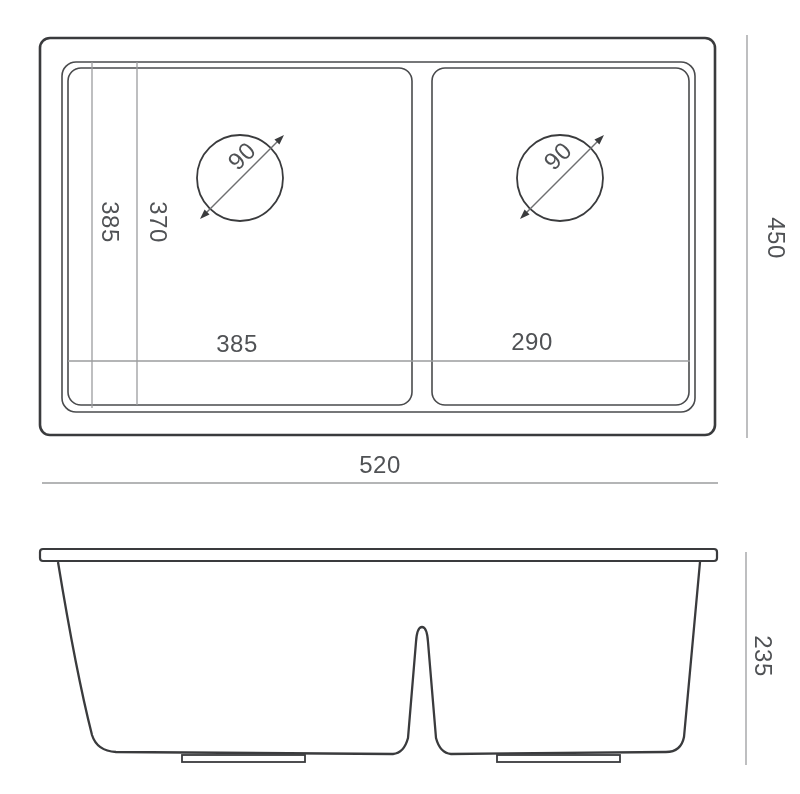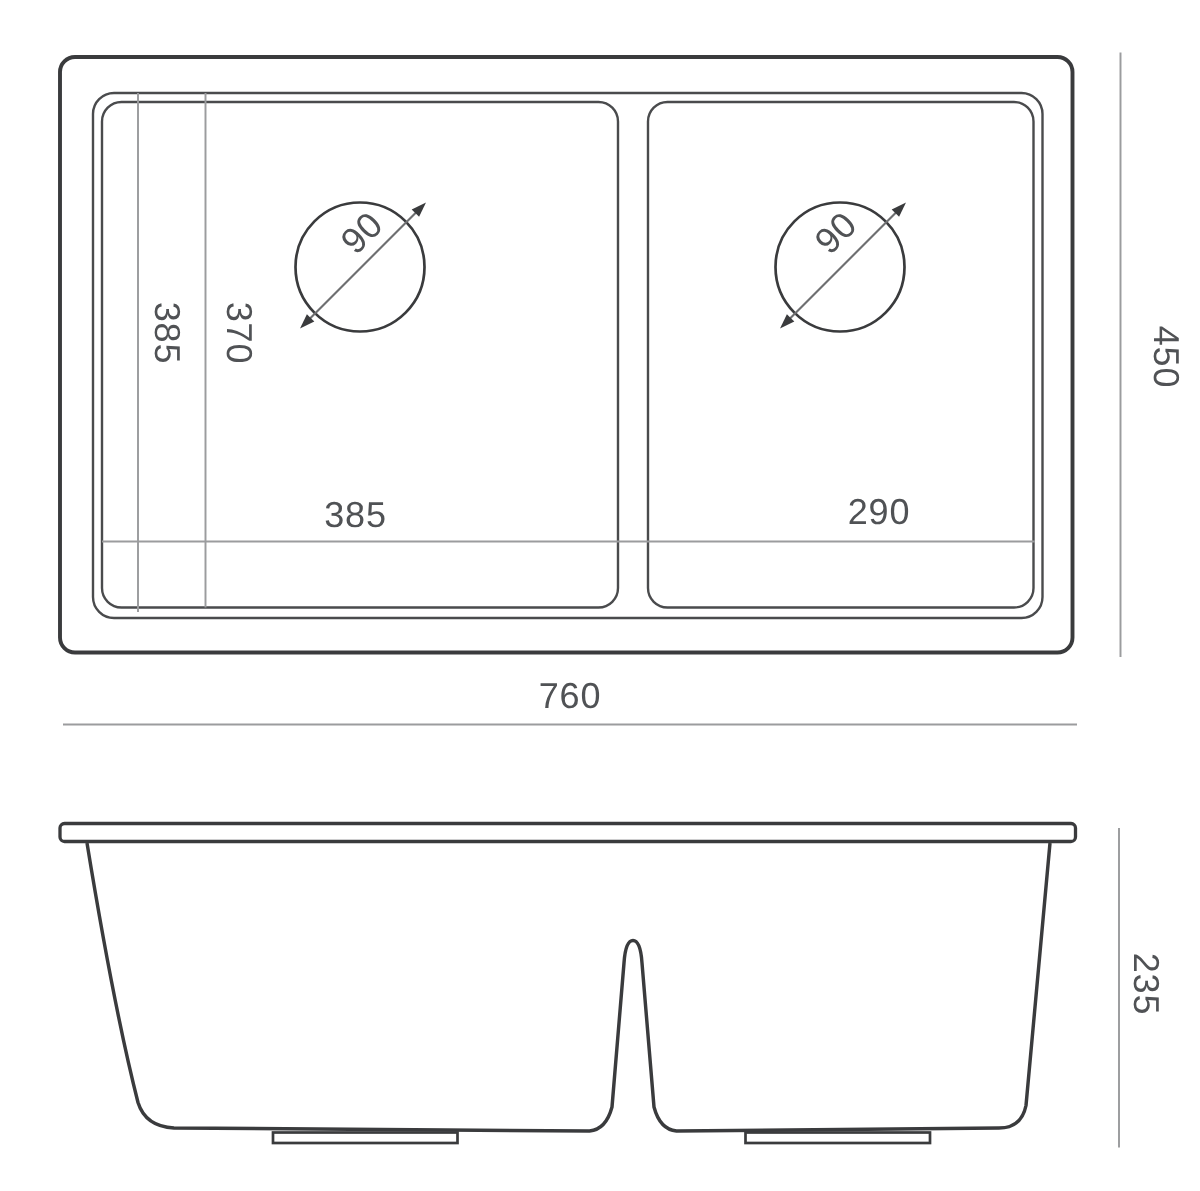--- a/index.html
+++ b/index.html
@@ -96,21 +96,21 @@
   <span class="dim-label rot90" style="left:110px; top:222px;">385</span>
 
   <span class="dim-label rot90" style="left:158px; top:222px;">370</span>
 
   <span class="dim-label rot-45" style="left:242px; top:156px;">90</span>
 
   <span class="dim-label rot-45" style="left:558px; top:156px;">90</span>
 
   <span class="dim-label" style="left:237px; top:344px;">385</span>
 
-  <span class="dim-label" style="left:586px; top:342px;">290</span>
+  <span class="dim-label" style="left:532px; top:342px;">290</span>
 
   <span class="dim-label rot90" style="left:776px; top:238px;">450</span>
 
-  <span class="dim-label" style="left:380px; top:465px;">760</span>
+  <span class="dim-label" style="left:380px; top:465px;">520</span>
 
   <span class="dim-label rot90" style="left:763px; top:656px;">235</span>
 
 </div>
 
 </body></html>

